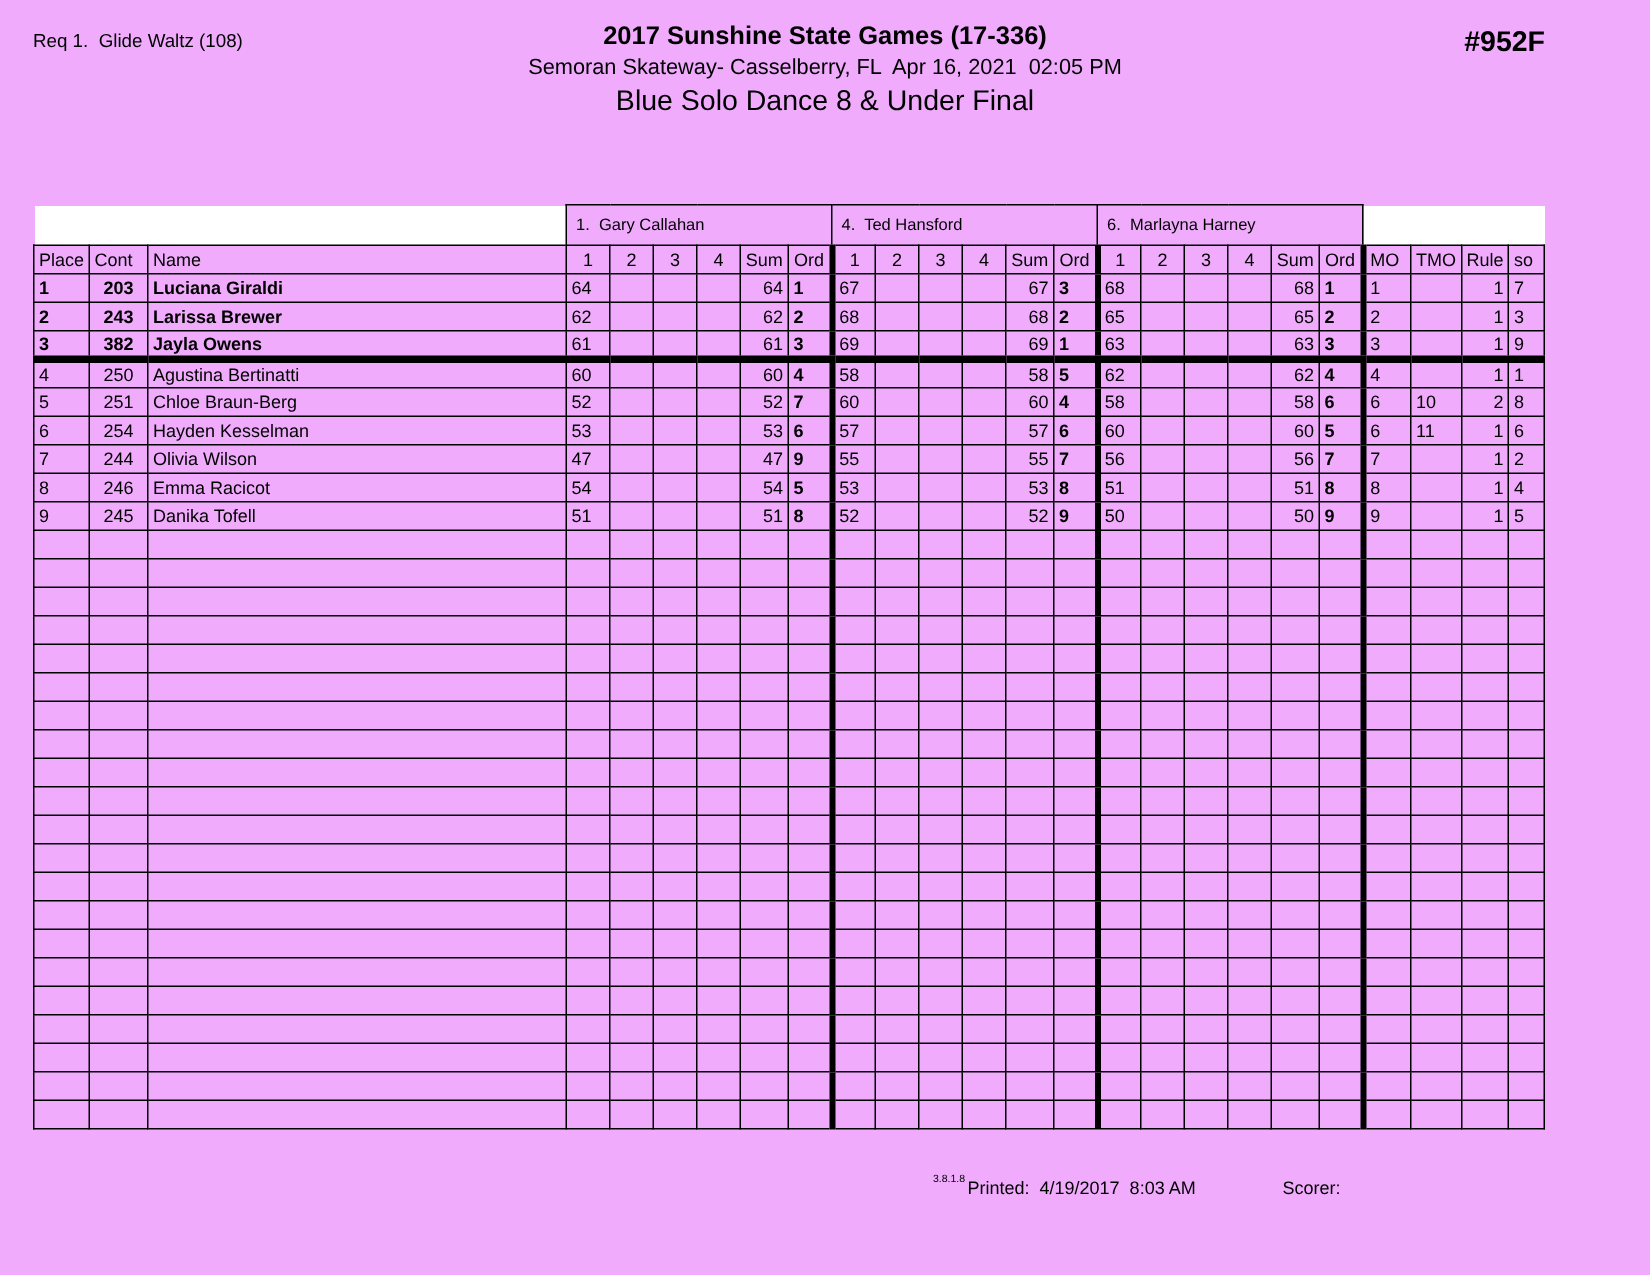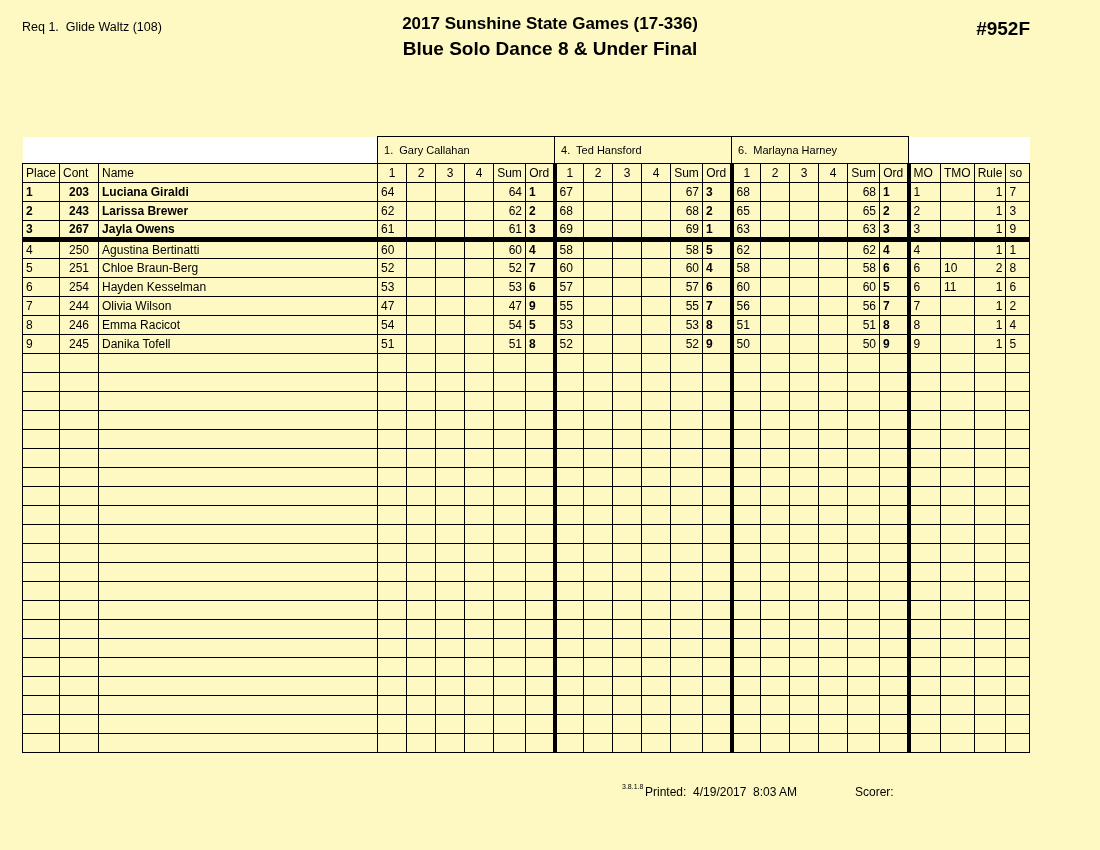--- a/index.html
+++ b/index.html
@@ -1,26 +1,26 @@
 <!DOCTYPE html>
 <html><head>
 <meta charset="utf-8">
 <style>
   * { box-sizing: border-box; margin: 0; padding: 0; }
   html,body { background:#fff; }
   body { width:1100px; height:850px; font-family:"Liberation Sans", sans-serif; color:#000; }
-  .page { position:relative; width:1100px; height:850px; background:#fef9c3; overflow:hidden; }
+  .page { position:relative; width:1100px; height:850px; background:#f0abfc; overflow:hidden; }
 
   .hdr-left  { position:absolute; top:20px; left:22px; font-size:12.5px; white-space:pre; }
   .hdr-right { position:absolute; top:18px; right:70px; font-size:19px; font-weight:bold; }
 
   .titles { position:absolute; top:14px; left:0; width:100%; text-align:center; }
   .t1 { font-size:17px; font-weight:bold; white-space:pre; }
   .t2 { font-size:14.5px; margin-top:3px; white-space:pre; }
-  .t3 { font-size:19px; font-weight:bold; margin-top:4px; white-space:pre; }
+  .t3 { font-size:19px; font-weight:normal; margin-top:4px; white-space:pre; }
   .t4 { font-size:15.5px; margin-top:3px; white-space:pre; }
 
   table { position:absolute; top:136px; left:22px; border-collapse:collapse; table-layout:fixed; }
   td { border:1px solid #000; height:19px; font-size:12px; line-height:13px; padding:0 3px;
        overflow:hidden; white-space:nowrap; vertical-align:middle; }
   tr.judge-row td { height:27px;margin-top:34px; }
   td.nb { border:none; background:#fff; }
   td.jbox { font-size:11px; text-align:left; padding-left:6px; white-space:pre; }
   td.thick { border-right:4px solid #000; }
   tr.divider td { border-bottom:5px solid #000; }
@@ -36,20 +36,21 @@
 </head>
 <body>
 
 <div class="page">
 
   <div class="hdr-left">Req 1.  Glide Waltz (108)</div>
   <div class="hdr-right">#952F</div>
 
   <div class="titles">
     <div class="t1">2017 Sunshine State Games (17-336)</div>
+    <div class="t2">Semoran Skateway- Casselberry, FL  Apr 16, 2021  02:05 PM</div>
     <div class="t3">Blue Solo Dance 8 &amp; Under Final</div>
   </div>
 
   <table>
     <colgroup>
       <col style="width:36px">
         <col style="width:39px">
         <col style="width:279px">
       <col style="width:29px">
         <col style="width:29px">
@@ -160,21 +161,21 @@
           <td class="al"></td>
           <td class="ar">65</td>
           <td class="al ord thick">2</td>
           <td class="al">2</td>
           <td class="al"></td>
           <td class="ar">1</td>
           <td class="al">3</td>
         </tr>
         <tr class="top3 divider">
           <td class="al place">3</td>
-          <td class="ac cont">267</td>
+          <td class="ac cont">382</td>
           <td class="al name">Jayla Owens</td>
           <td class="al">61</td>
           <td class="al"></td>
           <td class="al"></td>
           <td class="al"></td>
           <td class="ar">61</td>
           <td class="al ord thick">3</td>
           <td class="al">69</td>
           <td class="al"></td>
           <td class="al"></td>

